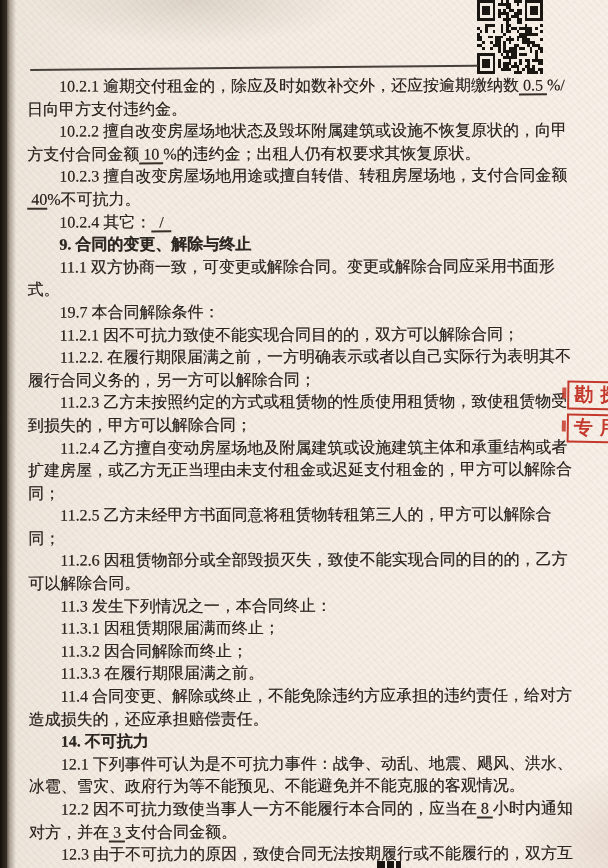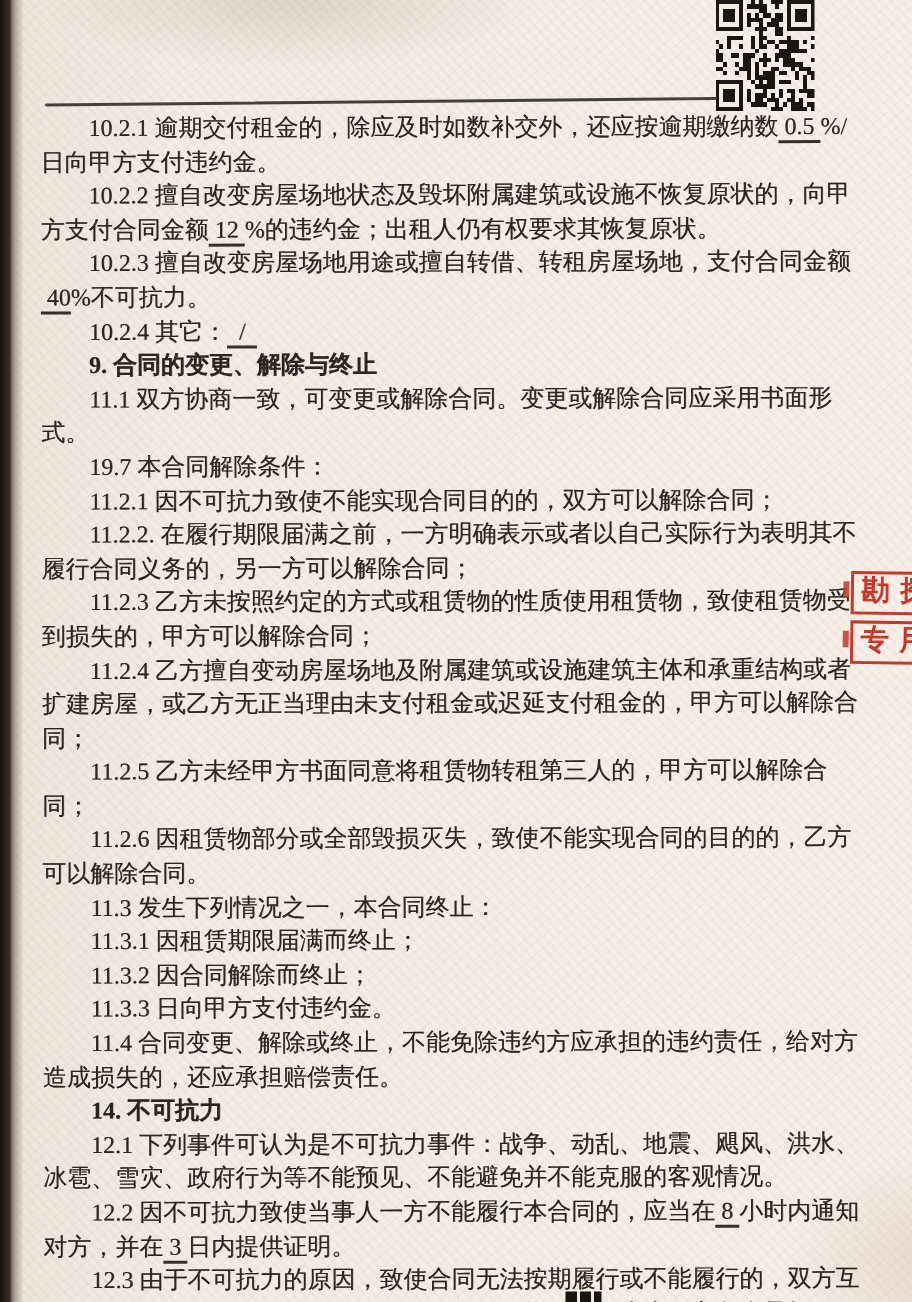--- a/index.html
+++ b/index.html
@@ -289,40 +289,40 @@
         <rect x="0" y="18" width="7" height="7"></rect>
         <rect x="1" y="19" width="5" height="5" fill="#f2ece3"></rect>
         <rect x="2" y="20" width="3" height="3" fill="#1a1712"></rect>
       </svg>
     </div>
 
   <div class="rule"></div>
 
   <div class="content" id="content">
       <p class="para"><span>10.2.1 逾期交付租金的，除应及时如数补交外，还应按逾期缴纳数</span><span class="blank"> 0.5 </span><span>%/日向甲方支付违约金。</span></p>
-      <p class="para"><span>10.2.2 擅自改变房屋场地状态及毁坏附属建筑或设施不恢复原状的，向甲方支付合同金额</span><span class="blank"> 12 </span><span>%的违约金；出租人仍有权要求其恢复原状。</span></p>
+      <p class="para"><span>10.2.2 擅自改变房屋场地状态及毁坏附属建筑或设施不恢复原状的，向甲方支付合同金额</span><span class="blank"> 10 </span><span>%的违约金；出租人仍有权要求其恢复原状。</span></p>
       <p class="para"><span>10.2.3 擅自改变房屋场地用途或擅自转借、转租房屋场地，支付合同金额</span><span class="blank"> 40</span><span>%不可抗力。</span></p>
       <p class="para"><span>10.2.4 其它：</span><span class="blank">  /  </span></p>
       <p class="para bold"><span>9. 合同的变更、解除与终止</span></p>
       <p class="para"><span>11.1 双方协商一致，可变更或解除合同。变更或解除合同应采用书面形式。</span></p>
       <p class="para"><span>19.7 本合同解除条件：</span></p>
       <p class="para"><span>11.2.1 因不可抗力致使不能实现合同目的的，双方可以解除合同；</span></p>
       <p class="para"><span>11.2.2. 在履行期限届满之前，一方明确表示或者以自己实际行为表明其不履行合同义务的，另一方可以解除合同；</span></p>
       <p class="para"><span>11.2.3 乙方未按照约定的方式或租赁物的性质使用租赁物，致使租赁物受到损失的，甲方可以解除合同；</span></p>
       <p class="para"><span>11.2.4 乙方擅自变动房屋场地及附属建筑或设施建筑主体和承重结构或者扩建房屋，或乙方无正当理由未支付租金或迟延支付租金的，甲方可以解除合同；</span></p>
       <p class="para"><span>11.2.5 乙方未经甲方书面同意将租赁物转租第三人的，甲方可以解除合同；</span></p>
       <p class="para"><span>11.2.6 因租赁物部分或全部毁损灭失，致使不能实现合同的目的的，乙方可以解除合同。</span></p>
       <p class="para"><span>11.3 发生下列情况之一，本合同终止：</span></p>
       <p class="para"><span>11.3.1 因租赁期限届满而终止；</span></p>
       <p class="para"><span>11.3.2 因合同解除而终止；</span></p>
-      <p class="para"><span>11.3.3 日向甲方支付违约金。</span></p>
+      <p class="para"><span>11.3.3 在履行期限届满之前。</span></p>
       <p class="para"><span>11.4 合同变更、解除或终止，不能免除违约方应承担的违约责任，给对方造成损失的，还应承担赔偿责任。</span></p>
       <p class="para bold"><span>14. 不可抗力</span></p>
       <p class="para"><span>12.1 下列事件可认为是不可抗力事件：战争、动乱、地震、飓风、洪水、冰雹、雪灾、政府行为等不能预见、不能避免并不能克服的客观情况。</span></p>
-      <p class="para"><span>12.2 因不可抗力致使当事人一方不能履行本合同的，应当在</span><span class="blank"> 8 </span><span>小时内通知对方，并在</span><span class="blank"> 3 </span><span>日内提供证明。</span></p>
+      <p class="para"><span>12.2 因不可抗力致使当事人一方不能履行本合同的，应当在</span><span class="blank"> 8 </span><span>小时内通知对方，并在</span><span class="blank"> 3 </span><span>支付合同金额。</span></p>
       <p class="para"><span>12.3 由于不可抗力的原因，致使合同无法按期履行或不能履行的，双方互不承担责任，所造成的包括但不限于租赁物的毁损等损失由双方各自承担。一方未尽通知义务</span></p>
     </div>
 
   <div class="stamp">
     <div class="stamp-row">勘探</div>
     <div class="stamp-row">专用</div>
   </div>
 
   <div class="footer-mark"></div>
 </div>

